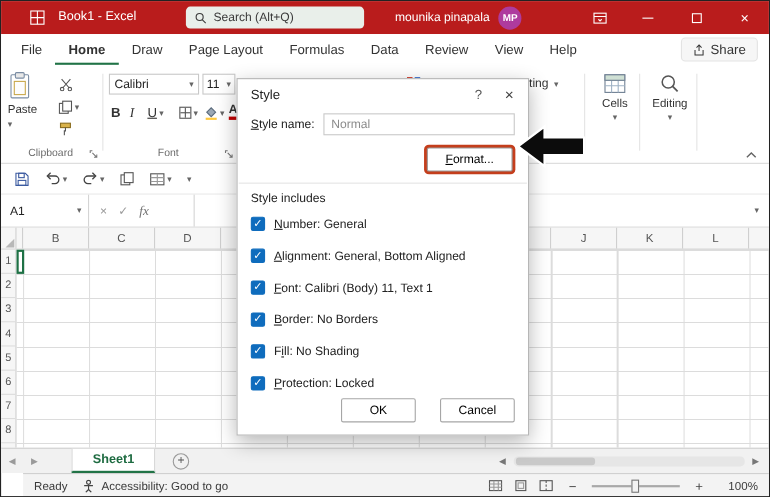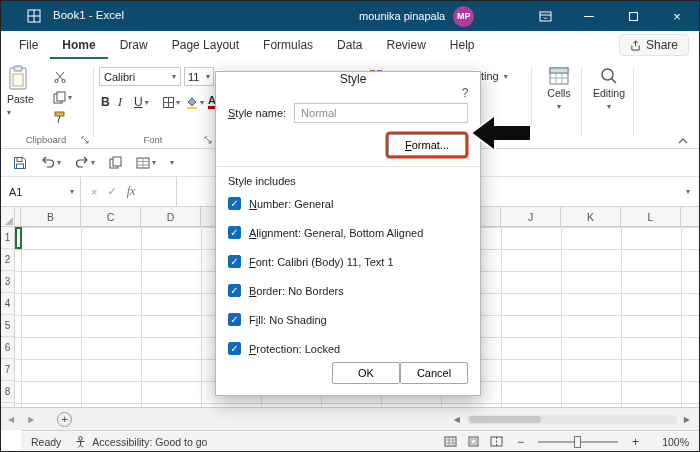--- a/index.html
+++ b/index.html
@@ -1,20 +1,20 @@
 <!DOCTYPE html>
 <html><head>
 <meta charset="utf-8">
 <style>
   * { margin:0; padding:0; box-sizing:border-box; }
   body { font-family:"Liberation Sans", sans-serif; background:#fff; }
   #win { position:relative; width:700px; height:452px; border:1px solid #222; background:#fff; overflow:hidden; }
 
   
-  .titlebar { position:absolute; top:0; left:0; right:0; height:30px; background:#0c4a6e; color:#fff; }
+  .titlebar { position:absolute; top:0; left:0; right:0; height:30px; background:#b91c1c; color:#fff; }
   .tb-logo { position:absolute; left:26px; top:8px; }
   .tb-title { position:absolute; left:52px; top:8px; font-size:11.5px; }
   .tb-search { position:absolute; left:168px; top:5px; width:162px; height:20px; background:#E9EFEA; border-radius:4px;
                display:flex; align-items:center; gap:6px; padding:0 8px; color:#3a3a3a; font-size:11px; }
   .tb-user { position:absolute; left:358px; top:0; height:30px; display:flex; align-items:center; gap:8px; font-size:11px; }
   .avatar { width:21px; height:21px; border-radius:50%; background:#AE3B9E; display:flex; align-items:center;
             justify-content:center; font-size:9px; font-weight:bold; color:#fff; }
   .winbtns { position:absolute; right:0; top:0; height:30px; display:flex; }
   .wbtn { width:44px; height:30px; display:flex; align-items:center; justify-content:center; color:#fff; font-size:13px; }
   .min-glyph { display:block; width:10px; border-top:1px solid #fff; }
@@ -80,35 +80,35 @@
   .gridbody { position:absolute; top:226px; left:14px; right:0; height:180px;
     background-image:
       repeating-linear-gradient(to right, #dcdcdc 0 1px, transparent 1px 60px),
       repeating-linear-gradient(to bottom, #dcdcdc 0 1px, transparent 1px 22px);
     background-position:6px 0, 0 0; }
   .selection { position:absolute; left:0; top:0; width:7px; height:22px; border:2px solid #1E7145; background:#fff; }
 
   
   .dialog { position:absolute; left:214px; top:70px; width:266px; height:325px; background:#fff;
             border:1px solid #b6b6b6; box-shadow:0 6px 18px rgba(0,0,0,.3); z-index:10; font-size:11px; color:#222; }
-  .dlg-title { height:28px; display:flex; align-items:center; padding:0 2px 0 12px; font-size:12px;flex-direction:column; }
+  .dlg-title { height:28px; display:flex; align-items:center; padding:0 2px 0 12px; font-size:12px; }
   .dlg-help { margin-left:auto; width:26px; text-align:center; color:#555; }
   .dlg-close { width:30px; text-align:center; color:#444; font-size:14px; }
   .dlg-name-row { display:flex; align-items:center; gap:8px; padding:3px 12px; }
   .dlg-name-row input { flex:1; height:20px; border:1px solid #c9c9c9; color:#8c8c8c; font-size:11px; padding:0 6px;
                         font-family:"Liberation Sans",sans-serif; }
   .dlg-format-row { display:flex; justify-content:flex-end; padding:8px 14px 10px;margin-left:20px; }
   .format-btn { width:78px; height:22px; background:#fff; border:1px solid #9a9a9a; border-radius:2px; font-size:11px;
                 box-shadow:0 0 0 2.5px #C43E1C; font-family:"Liberation Sans",sans-serif; }
   .dlg-sep { border-top:1px solid #e4e4e4; margin:0 1px; }
   .includes-h { padding:8px 12px 2px; }
   .chk-row { display:flex; align-items:center; gap:8px; padding:8px 12px; }
   .chk { width:13px; height:13px; background:#0F6CBD; border:1px solid #0F6CBD; border-radius:2px; color:#fff;
          font-size:10px; line-height:12px; text-align:center; flex:0 0 13px; }
-  .dlg-btns { position:absolute; bottom:11px; right:12px; display:flex; gap:0; }
+  .dlg-btns { position:absolute; bottom:11px; right:12px; display:flex; gap:22px; }
   .dbtn { width:68px; height:22px; background:#fff; border:1px solid #a6a6a6; border-radius:2px; font-size:11px;
           font-family:"Liberation Sans",sans-serif; }
   .u { text-decoration:underline; }
 
   
   .arrow { position:absolute; left:468px; top:110px; z-index:20; }
 
   
   .sheetbar { position:absolute; left:0; right:0; top:406px; height:23px; background:#F1F1F1; border-top:1px solid #cfcfcf;
               display:flex; align-items:center; font-size:11.5px; }
@@ -139,20 +139,29 @@
 <div id="win">
 
   <div class="titlebar">
     <span class="tb-logo">
       <svg width="14" height="14" viewBox="0 0 14 14">
           <rect x="1" y="1" width="12" height="12" fill="none" stroke="#fff"></rect>
           <path d="M1 7 H13 M7 1 V13" stroke="#fff" fill="none"></path>
         </svg>
     </span>
     <span class="tb-title">Book1 - Excel</span>
+    <div class="tb-search">
+      <span>
+        <svg width="11" height="11" viewBox="0 0 11 11">
+            <circle cx="4.5" cy="4.5" r="3.2" fill="none" stroke="#3a3a3a"></circle>
+            <path d="M7 7 L10 10" stroke="#3a3a3a"></path>
+          </svg>
+      </span>
+      <span>Search (Alt+Q)</span>
+    </div>
     <div class="tb-user">
       <span>mounika pinapala</span>
       <span class="avatar">MP</span>
     </div>
     <div class="winbtns">
       <span class="wbtn">
         <svg width="13" height="11" viewBox="0 0 13 11">
             <rect x="1" y="1" width="11" height="9" fill="none" stroke="#fff"></rect>
             <path d="M1 4 H12" stroke="#fff"></path>
             <path d="M5 6.5 l1.5 1.5 1.5 -1.5" fill="none" stroke="#fff"></path>
@@ -170,20 +179,21 @@
 
   <div class="tabsrow">
     <div style="display:flex;align-items:flex-end;">
         <div class="rtab">File</div>
         <div class="rtab active">Home</div>
         <div class="rtab">Draw</div>
         <div class="rtab">Page Layout</div>
         <div class="rtab">Formulas</div>
         <div class="rtab">Data</div>
         <div class="rtab">Review</div>
+        <div class="rtab">View</div>
         <div class="rtab">Help</div>
       </div>
     <div class="share">
       <span>
         <svg width="11" height="11" viewBox="0 0 12 12">
             <path d="M6 1 V7 M3.5 3.5 L6 1 L8.5 3.5" fill="none" stroke="#333"></path>
             <path d="M2 6 V11 H10 V6" fill="none" stroke="#333"></path>
           </svg>
       </span>
       <span>Share</span>
@@ -462,20 +472,21 @@
 
   <div class="arrow">
     <svg width="64" height="44" viewBox="0 0 64 44">
         <polygon points="2,22 26,4 26,14 62,14 62,30 26,30 26,40" fill="#0c0c0c" stroke="#fff" stroke-width="2"></polygon>
       </svg>
   </div>
 
   <div class="sheetbar">
     <span class="snav">◀</span>
     <span class="snav">▶</span>
+    <div class="sheettab">Sheet1</div>
     <span class="addsheet">+</span>
     <div class="hscroll">
       <span class="harrow">◀</span>
       <div class="htrack">
           <div class="hthumb"></div>
         </div>
       <span class="harrow">▶</span>
     </div>
   </div>
 

